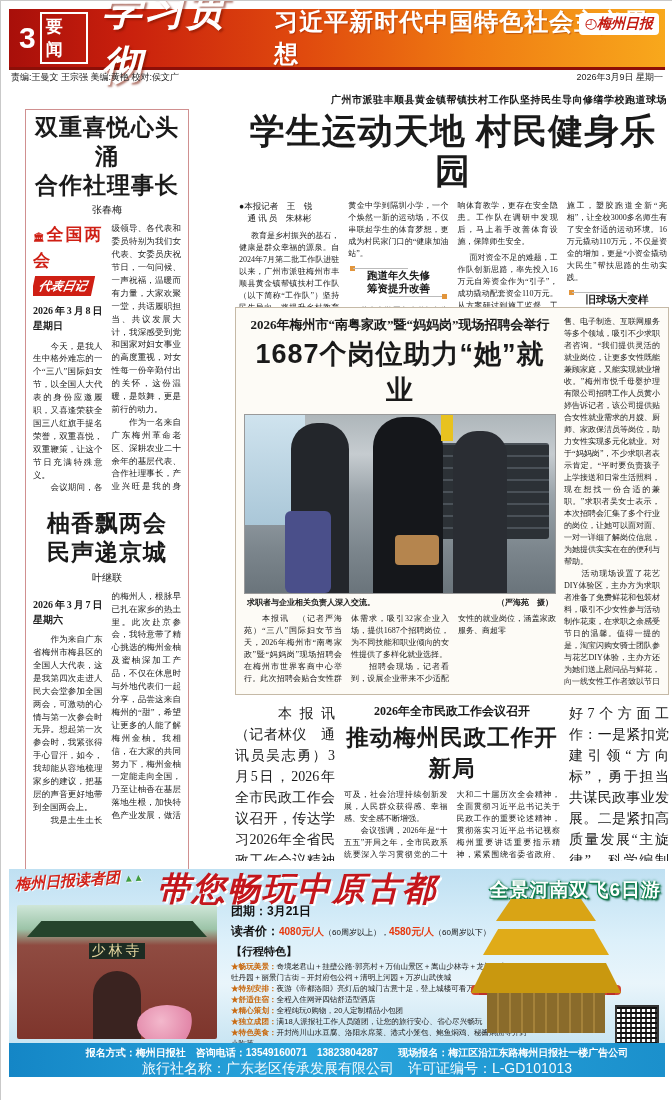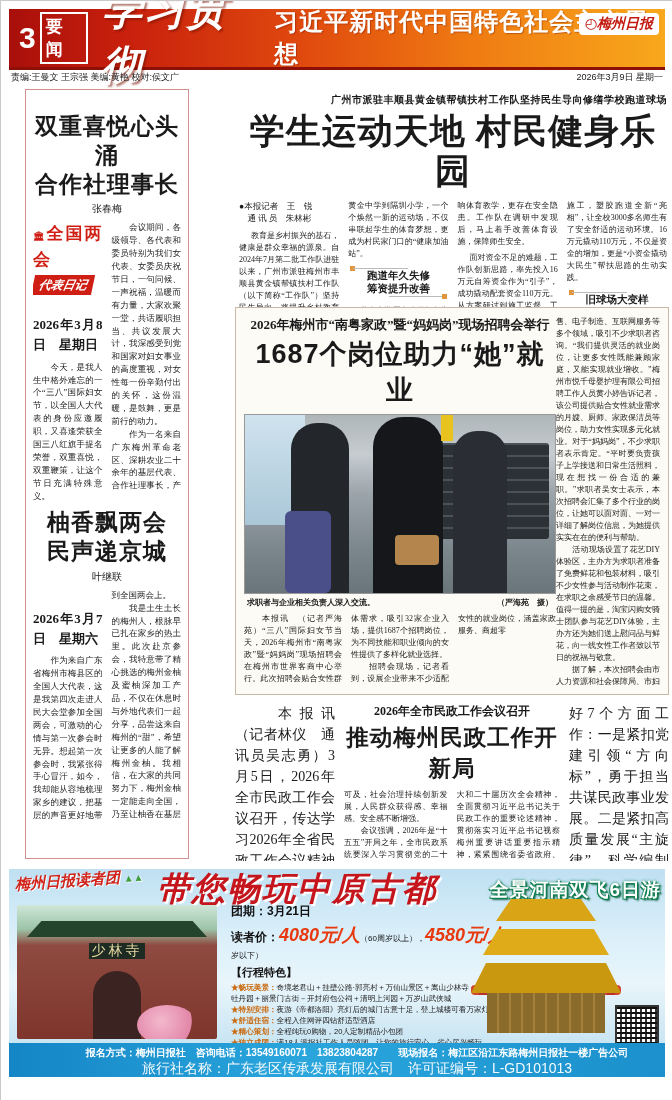--- a/index.html
+++ b/index.html
@@ -18,53 +18,53 @@
   .slogan-script{color:#fff;font-size:40px;font-weight:bold;font-style:italic;margin-left:14px;
      font-family:"DejaVu Serif",serif;text-shadow:2px 2px 2px rgba(120,20,0,.55);letter-spacing:2px;}
   .slogan-rest{color:#fff;font-size:24px;font-weight:bold;margin-left:8px;letter-spacing:1px;
      font-family:"Liberation Sans",sans-serif;text-shadow:1px 1px 1px rgba(120,20,0,.4);}
   .paperlogo{position:absolute;right:6px;top:4px;background:#fff;border-radius:4px;padding:2px 6px;
      color:#c31a10;font-weight:bold;font-size:14px;font-style:italic;}
   .masthead{position:absolute;left:10px;top:70px;right:10px;height:14px;font-size:9px;color:#222;
      display:flex;justify-content:space-between;font-family:"Liberation Sans",sans-serif;}
 
   
-  .leftbox{position:absolute;left:24px;top:88px;width:164px;height:770px;border:1px solid #d09090;
-     padding:23px 7px;box-sizing:border-box;}
+  .leftbox{position:absolute;left:24px;top:108px;width:164px;height:770px;border:1px solid #d09090;
+     padding:4px 7px;box-sizing:border-box;}
   .a-title{font-size:23px;font-weight:bold;text-align:center;line-height:1.25;letter-spacing:1px;}
   .a-author{font-size:10px;text-align:center;margin:3px 0 5px;}
   .a-body{font-size:8.5px;line-height:1.52;column-count:2;column-gap:9px;column-fill:auto;overflow:hidden;}
   .body1{height:282px;}
   .body2{height:238px;}
   .badge{break-inside:avoid;margin-bottom:4px;}
   .badge-top{color:#cf1f14;font-weight:bold;font-size:17px;letter-spacing:1px;}
   .badge-tam{color:#cf1f14;font-size:9px;}
   .badge-ribbon{background:#cf1f14;color:#fff;font-style:italic;font-weight:bold;font-size:12px;
      padding:1px 6px;display:inline-block;transform:skewX(-12deg);margin-top:2px;}
-  .a-date{font-size:13px;font-weight:bold;margin:20px 0 6px;break-inside:avoid;}
+  .a-date{font-size:10px;font-weight:bold;margin:7px 0 6px;break-inside:avoid;}
 
   
   .mainart{position:absolute;left:238px;top:92px;width:428px;}
   .kicker{font-size:10px;font-weight:bold;text-align:right;letter-spacing:.5px;}
   .headline{font-size:35px;font-weight:900;text-align:center;letter-spacing:1px;line-height:1.15;
      margin-top:4px;font-family:"Liberation Sans","DejaVu Sans",sans-serif;}
   .mainbody{margin-top:8px;height:138px;font-size:8px;line-height:1.5;column-count:4;column-gap:9px;
      column-fill:auto;overflow:hidden;}
   .byline{font-size:8.5px;margin-bottom:5px;}
   .mainbody p{margin:0 0 4px;text-indent:1.5em;}
   .subhead{break-inside:avoid;position:relative;margin:6px 2px;padding:3px 6px;text-align:center;
      font-weight:bold;font-size:10.5px;line-height:1.3;}
   .subhead:before{content:"";position:absolute;left:0;top:0;width:5px;height:5px;background:#e2953b;}
   .subhead:after{content:"";position:absolute;right:0;bottom:0;width:5px;height:5px;background:#e2953b;}
   .subhead .c1{position:absolute;left:3px;top:2px;right:40%;height:1px;background:#bbb;}
   .subhead .c2{position:absolute;right:3px;bottom:2px;left:40%;height:1px;background:#bbb;}
 
   
   .jobsbox{position:absolute;left:234px;top:306px;width:434px;height:388px;border:1px solid #c5b9a6;
-     background:#fdfbf6;box-sizing:border-box;padding:8px;display:flex;}
+     background:#fdfbf6;box-sizing:border-box;padding:8px;display:flex;gap:8px;}
   .jobs-left{width:312px;display:flex;flex-direction:column;}
   .jobs-kicker{font-size:13px;font-weight:bold;text-align:center;}
   .jobs-headline{font-size:27px;font-weight:900;text-align:center;letter-spacing:1px;margin:2px 0 6px;
      font-family:"Liberation Sans","DejaVu Sans",sans-serif;}
   .photo{position:relative;height:178px;border:1px solid #999;overflow:hidden;
      background:linear-gradient(180deg,#aeb6ba 0%,#c6ccd0 22%,#9aa3a9 45%,#7c868d 75%,#6a747b 100%);}
   .ph-window{position:absolute;left:0;top:0;width:60px;height:110px;background:linear-gradient(180deg,#cfe3ee,#aac7d8);}
   .ph-rack{position:absolute;right:6px;top:28px;width:120px;height:96px;background:#2c3136;border-radius:3px;
      background-image:repeating-linear-gradient(0deg,#2c3136 0 10px,#4a5158 10px 12px);}
   .ph-fig1{position:absolute;left:46px;top:8px;width:58px;height:170px;background:#23262b;border-radius:26px 26px 0 0;}
@@ -104,21 +104,21 @@
   .gate-roof{position:absolute;left:10px;top:16px;width:180px;height:16px;background:#25442c;
      clip-path:polygon(0 100%,8% 0,92% 0,100% 100%);}
   .gate-plaque{position:absolute;left:72px;top:38px;width:56px;height:16px;background:#1d2b22;color:#e7d8a0;
      font-size:14px;text-align:center;line-height:16px;letter-spacing:3px;}
   .gate-door{position:absolute;left:76px;top:66px;width:48px;height:68px;background:#3a2320;border-radius:24px 24px 0 0;}
   .peony{position:absolute;left:120px;bottom:-6px;width:60px;height:40px;border-radius:50%;
      background:radial-gradient(circle at 40% 40%,#f3b8cc,#e286a8 70%,transparent 72%);}
   .ad-info{position:absolute;left:222px;top:34px;width:300px;font-family:"Liberation Sans",sans-serif;}
   .ad-dates{font-size:12px;font-weight:bold;color:#111;}
   .ad-price-row{font-size:12px;font-weight:bold;margin-top:3px;color:#111;}
-  .ad-price{color:#e8380d;font-size:18px;font-style:italic;}
+  .ad-price{color:#e8380d;font-size:10px;}
   .ad-price-note{font-size:8px;font-weight:normal;}
   .ad-feat-title{font-size:11px;font-weight:bold;margin:4px 0 2px;color:#111;}
   .ad-bullet{font-size:7.6px;line-height:1.45;color:#222;}
   .ad-bullet .bl{color:#c96a10;font-weight:bold;}
   .pagoda{position:absolute;right:44px;top:30px;width:150px;height:140px;}
   .pg-t{position:absolute;left:25px;top:0;width:100px;height:22px;background:#d9a415;
      clip-path:polygon(0 100%,15% 0,85% 0,100% 100%);}
   .pg-m{position:absolute;left:12px;top:30px;width:126px;height:26px;background:#e0ab18;
      clip-path:polygon(0 100%,12% 0,88% 0,100% 100%);}
   .pg-b{position:absolute;left:0;top:64px;width:150px;height:30px;background:#c9980f;

